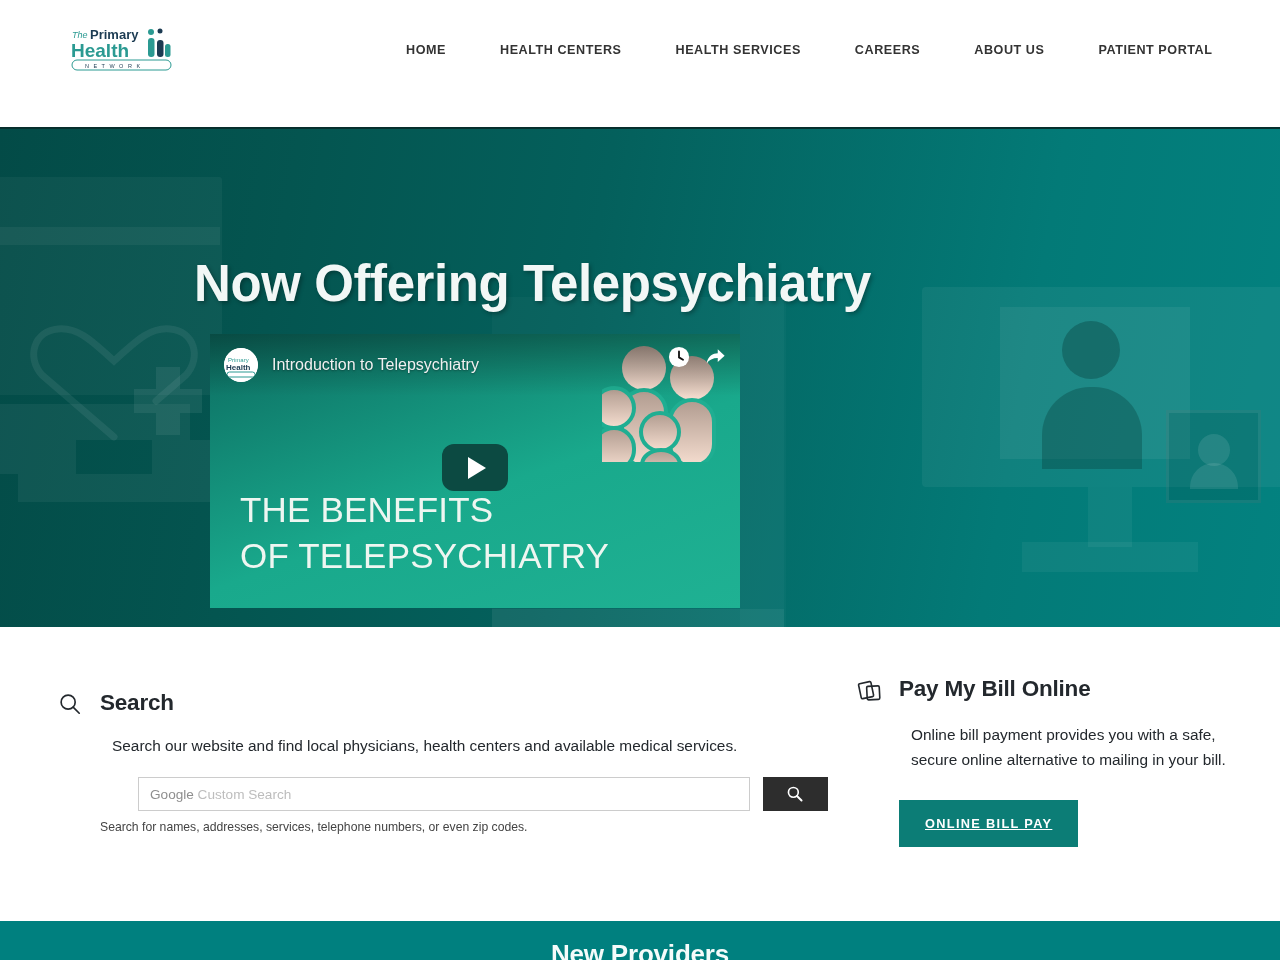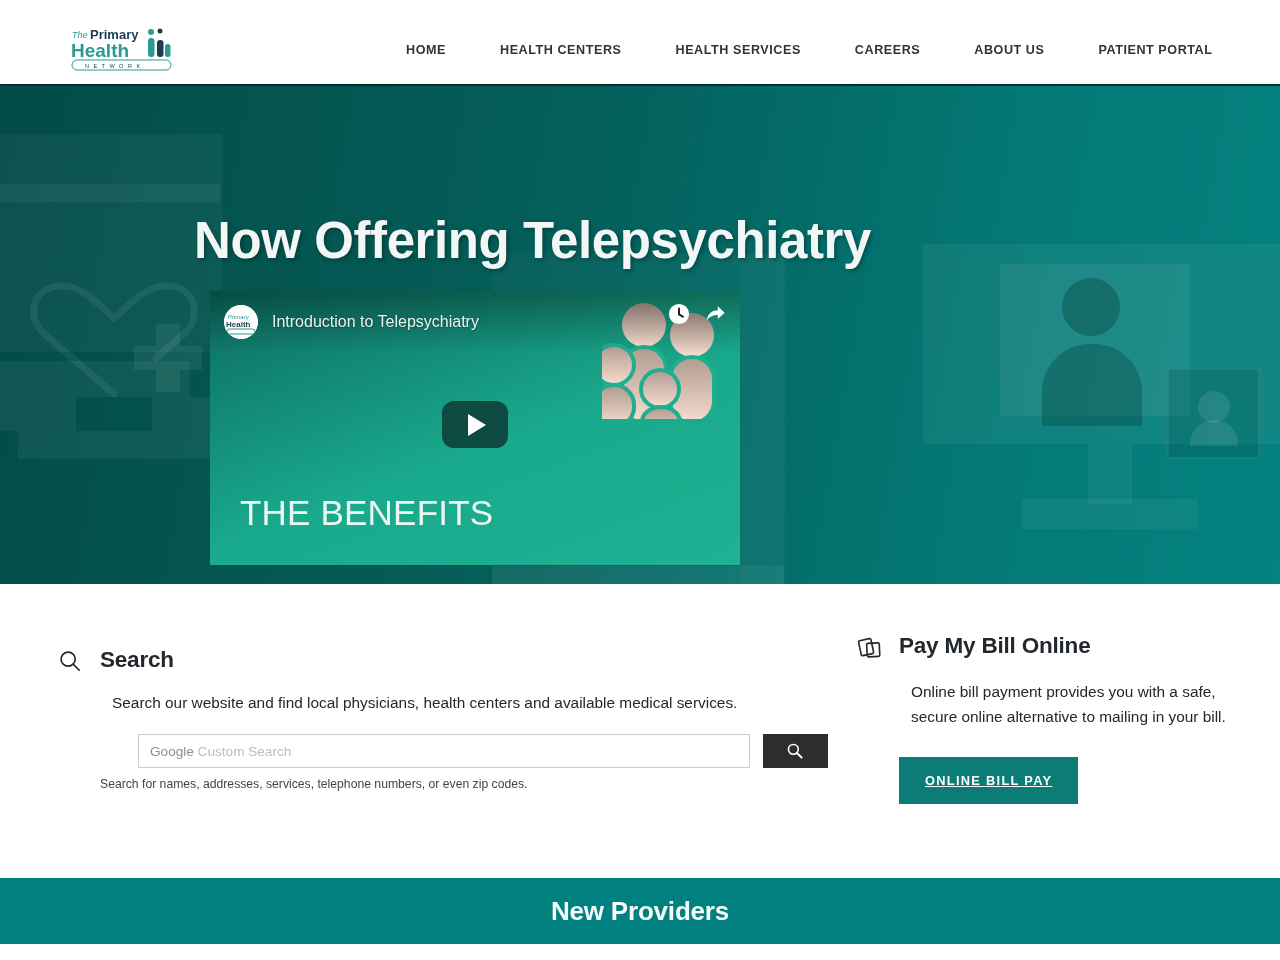--- a/index.html
+++ b/index.html
@@ -7,21 +7,21 @@
   body {
     width:1280px; height:960px;
     font-family:"Liberation Sans", sans-serif;
     background:#ffffff;
     overflow:hidden;
     color:#23282d;
   }
 
   
   .site-header{
-    position:relative; height:84px; background:#ffffff;
+    position:relative; height:127px; background:#ffffff;
     display:flex; align-items:center; z-index:30;
     box-shadow:0 1px 0 rgba(0,0,0,.06);
   }
   .logo-wrap{ position:absolute; left:70px; top:25px; width:110px; height:48px; }
   .nav{
     position:absolute; left:392px; top:0; height:100px;
     display:flex; align-items:center; gap:0;
   }
   .nav-item{
     font-size:12.6px; font-weight:bold; letter-spacing:.55px;
@@ -305,20 +305,21 @@
           <path d="M3 19 C4 11 10 8 15 8 V3.5 L22.5 10.5 L15 17.5 V13 C9.5 13 5.5 15 3 19 Z" fill="#ffffff"></path>
         </svg>
       </div>
 
       <div class="play-btn">
         <span class="play-tri"></span>
       </div>
 
       <div class="video-headline">
         <div>THE BENEFITS</div>
+        <div>OF TELEPSYCHIATRY</div>
       </div>
     </div>
 
   </div>
 </section>
 
 <section class="services">
 
   <div class="col-search">
     <div class="blk-head">

